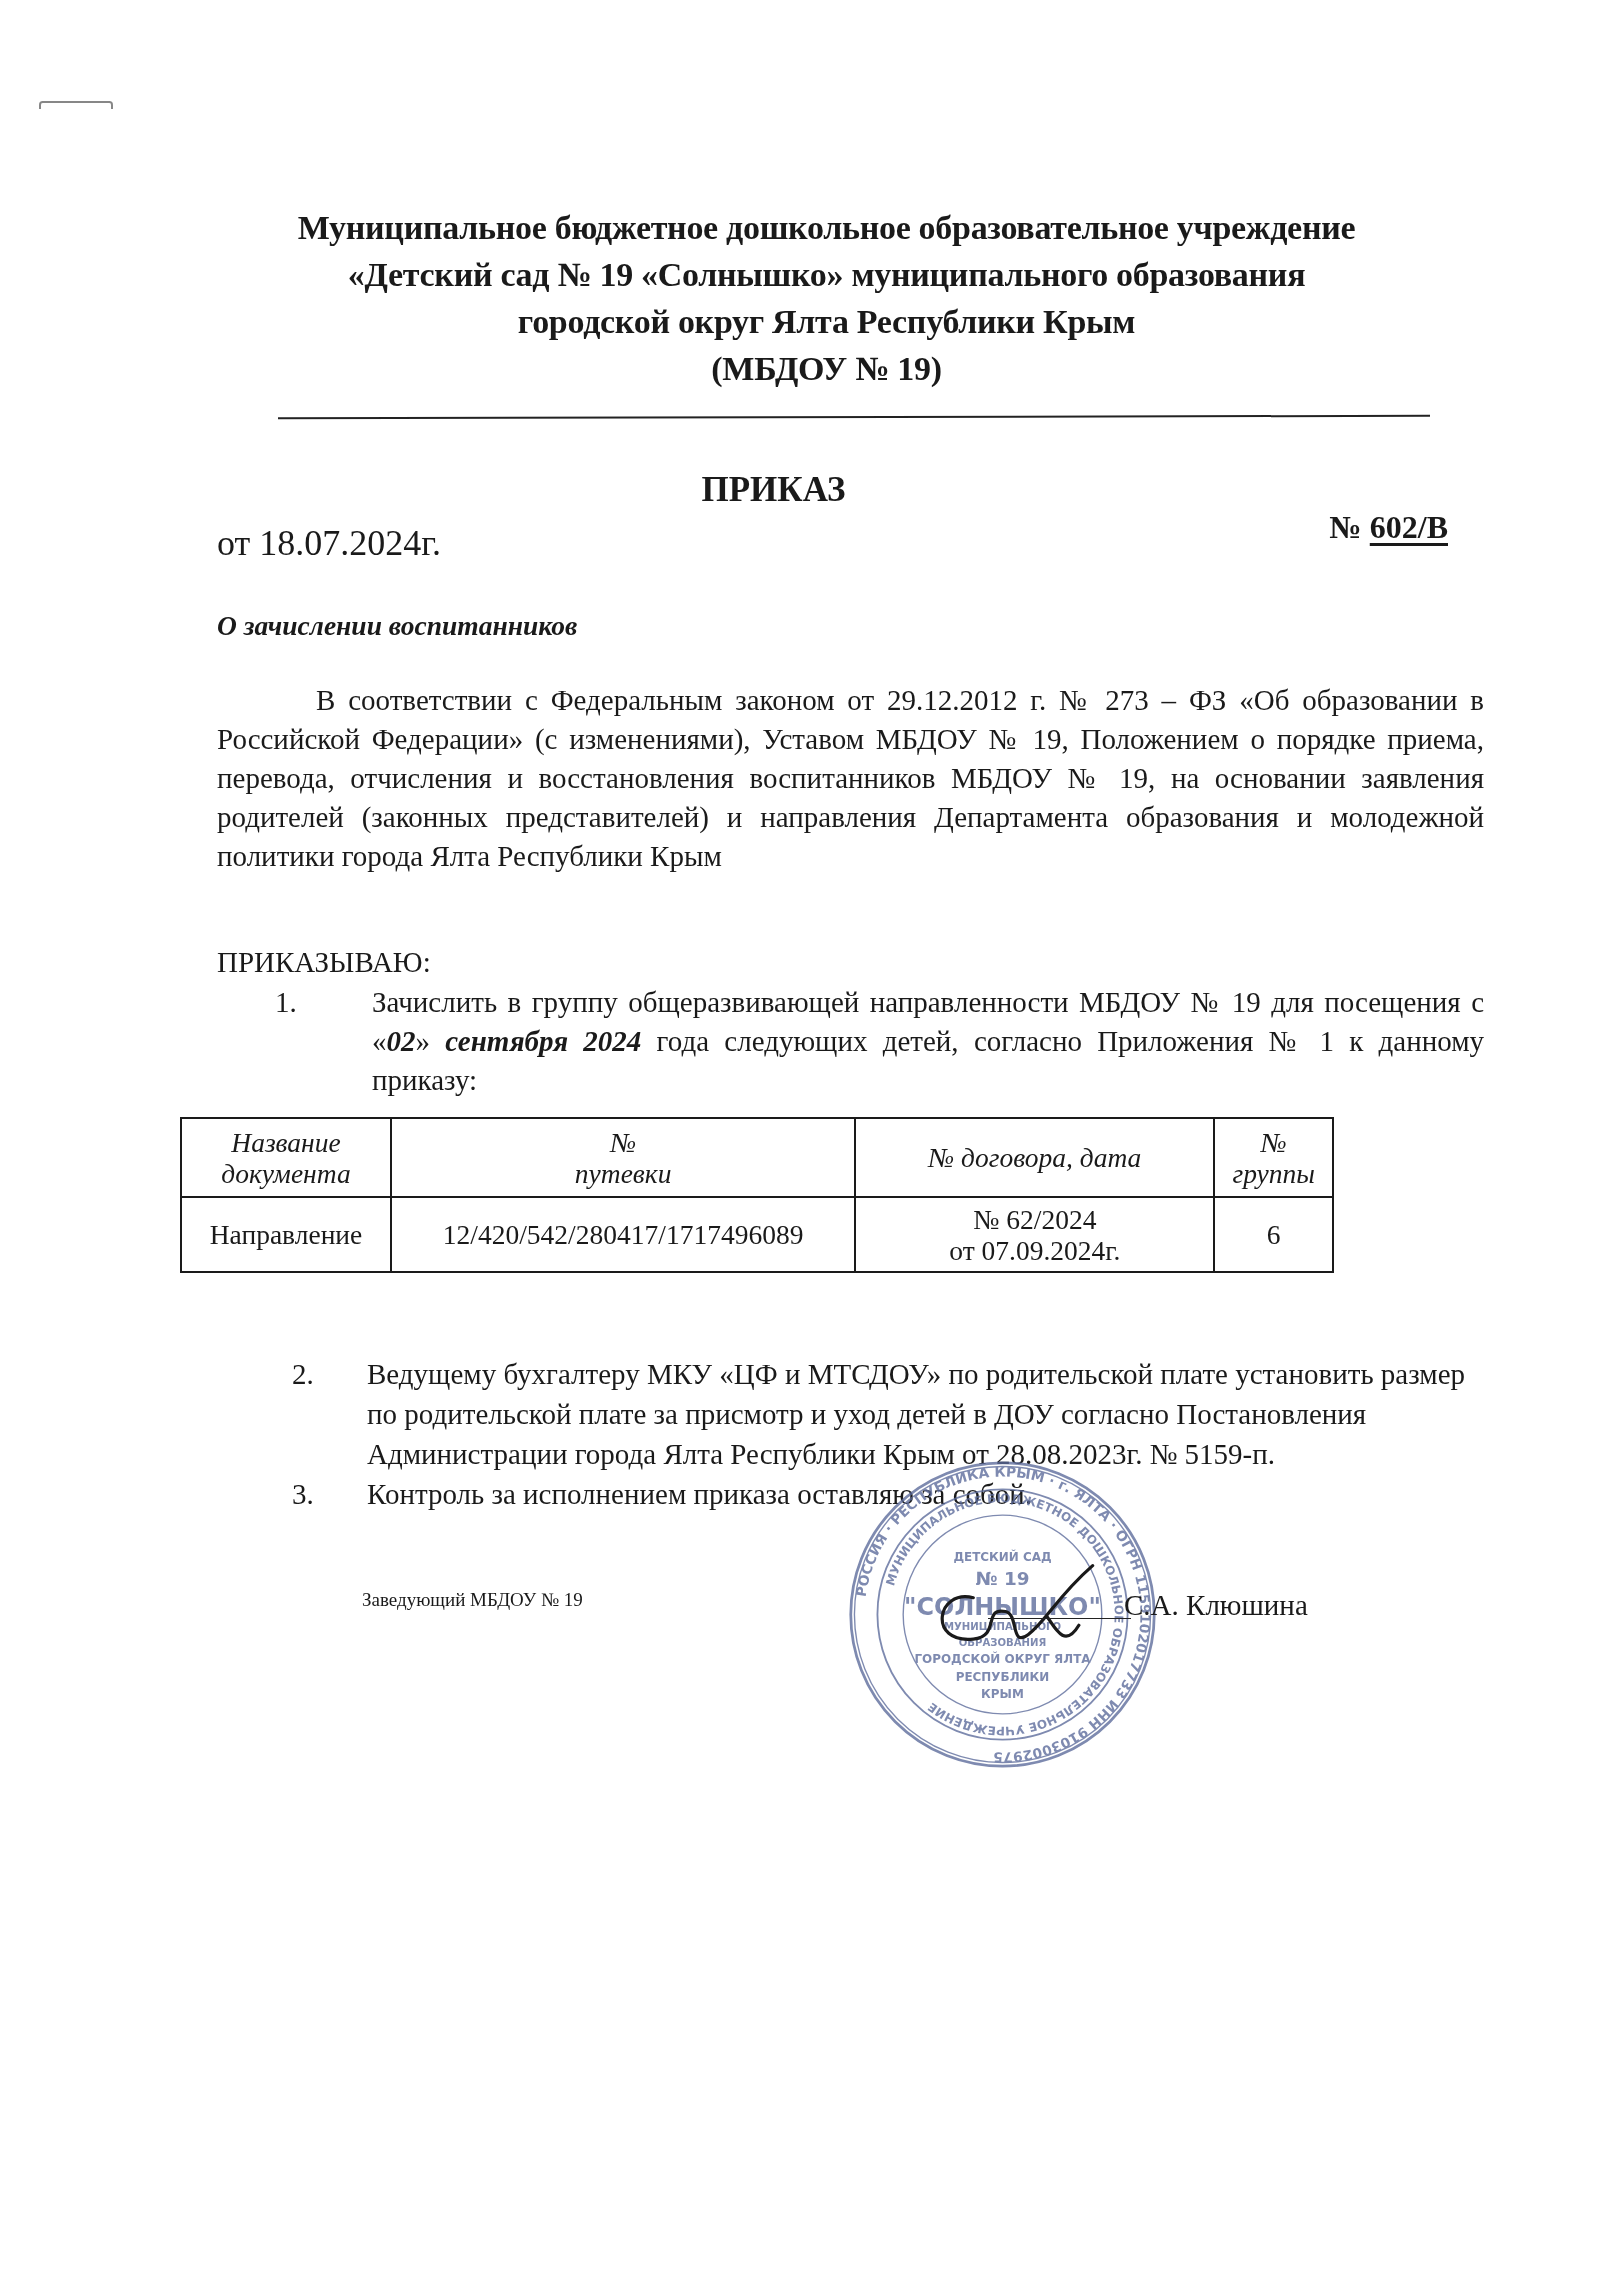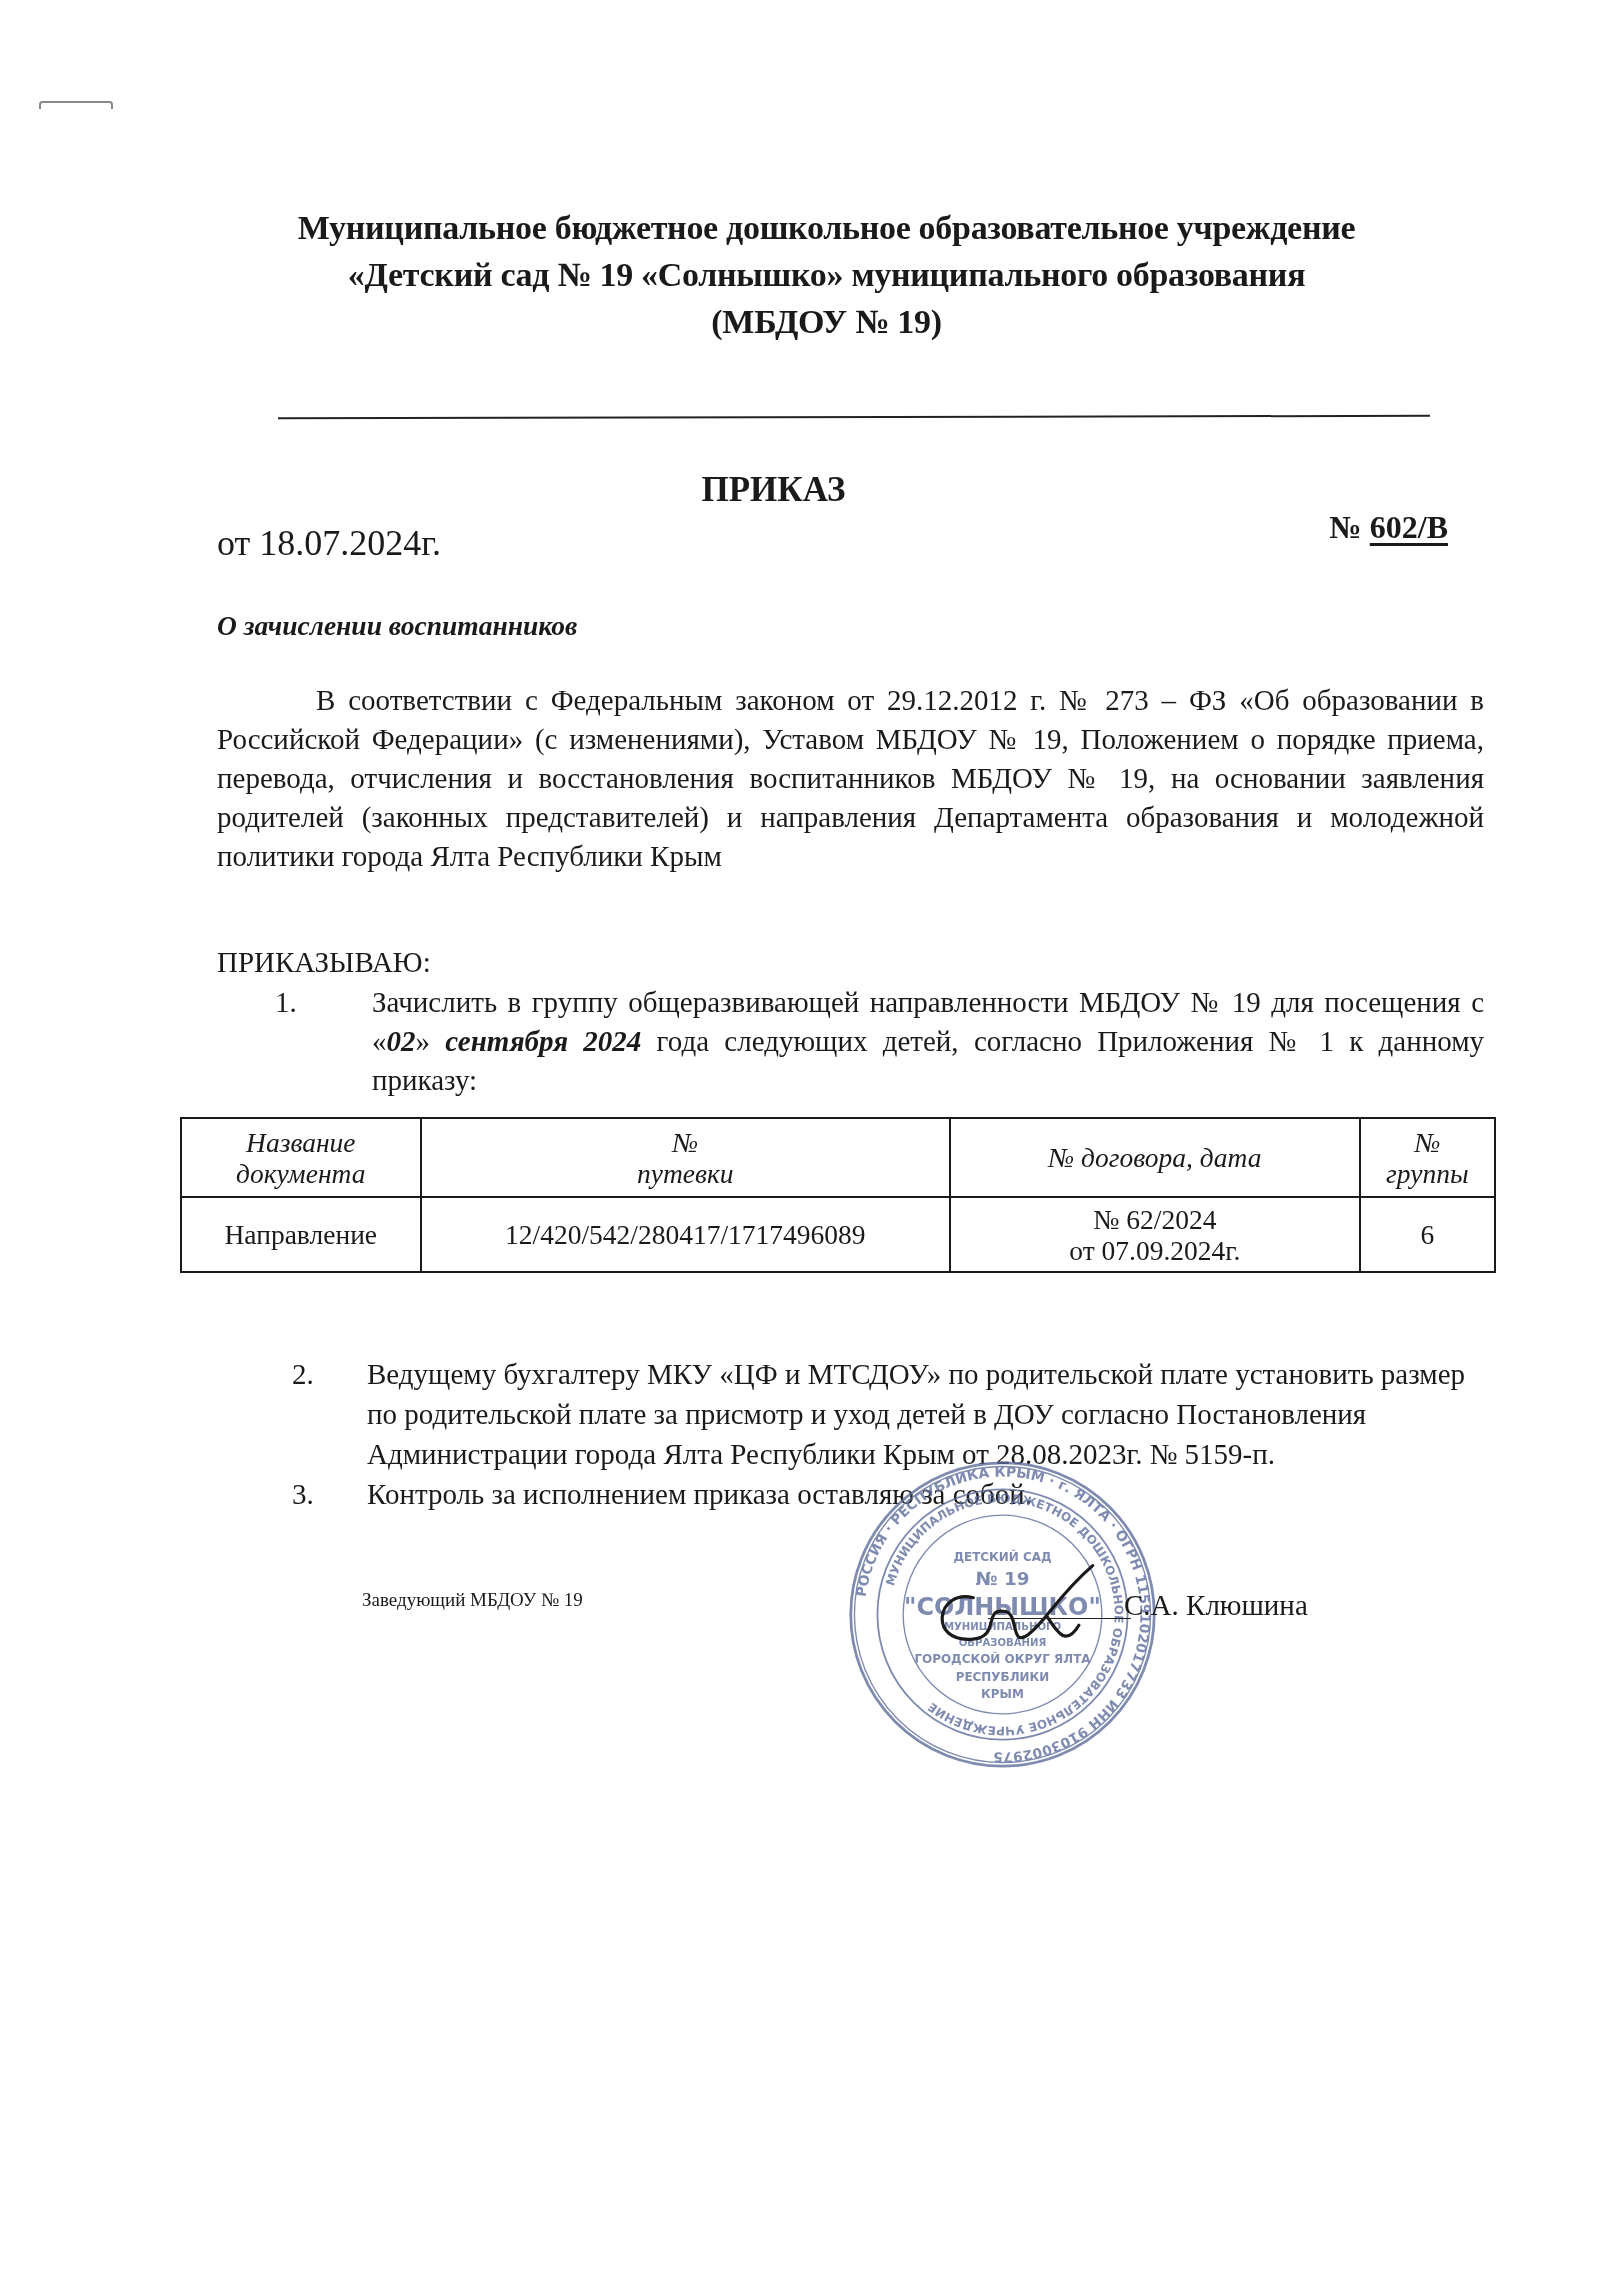--- a/index.html
+++ b/index.html
@@ -41,21 +41,21 @@
   }
   .order-word { position: absolute; left: 217px; top: 946px; font-size: 29px; }
   .item1 {
     position: absolute; left: 275px; top: 983px; width: 1209px;
     font-size: 29px; line-height: 39px; text-align: justify;
   }
   .item-num { position: absolute; left: 0; top: 0; }
   .item-text { display: block; margin-left: 97px; }
   .item1 b { font-weight: bold; font-style: italic; }
   table.doc-table {
-    position: absolute; left: 180px; top: 1117px; width: 1316px;
+    position: absolute; left: 180px; top: 1117px; width: 1154px;
     border-collapse: collapse; font-size: 27.5px;
   }
   table.doc-table th, table.doc-table td {
     border: 2.8px solid #1a1a1a; text-align: center; vertical-align: middle; padding: 0 5.5px;
   }
   table.doc-table th { font-style: italic; font-weight: normal; height: 77px; line-height: 31px; }
   table.doc-table td { height: 73px; line-height: 31px; }
   .items-rest {
     position: absolute; left: 292px; top: 1354px; width: 1203px;
     font-size: 29px; line-height: 40px;
@@ -76,20 +76,21 @@
   .signature-scribble { position: absolute; left: 918px; top: 1561px; width: 184px; height: 101px; }
 </style>
 </head>
 <body>
 
 <div class="page-edge-mark"></div>
 
 <div class="header">
   <span class="line">Муниципальное бюджетное дошкольное образовательное учреждение</span>
   <span class="line">«Детский сад № 19 «Солнышко» муниципального образования</span>
+  <span class="line">городской округ Ялта Республики Крым</span>
   <span class="line">(МБДОУ № 19)</span>
 </div>
 <div class="header-rule"></div>
 
 <div class="title">ПРИКАЗ</div>
 <div class="date">от 18.07.2024г.</div>
 <div class="number"><span>№ </span><span class="num-val">602/В</span></div>
 
 <div class="subject">О зачислении воспитанников</div>
 

